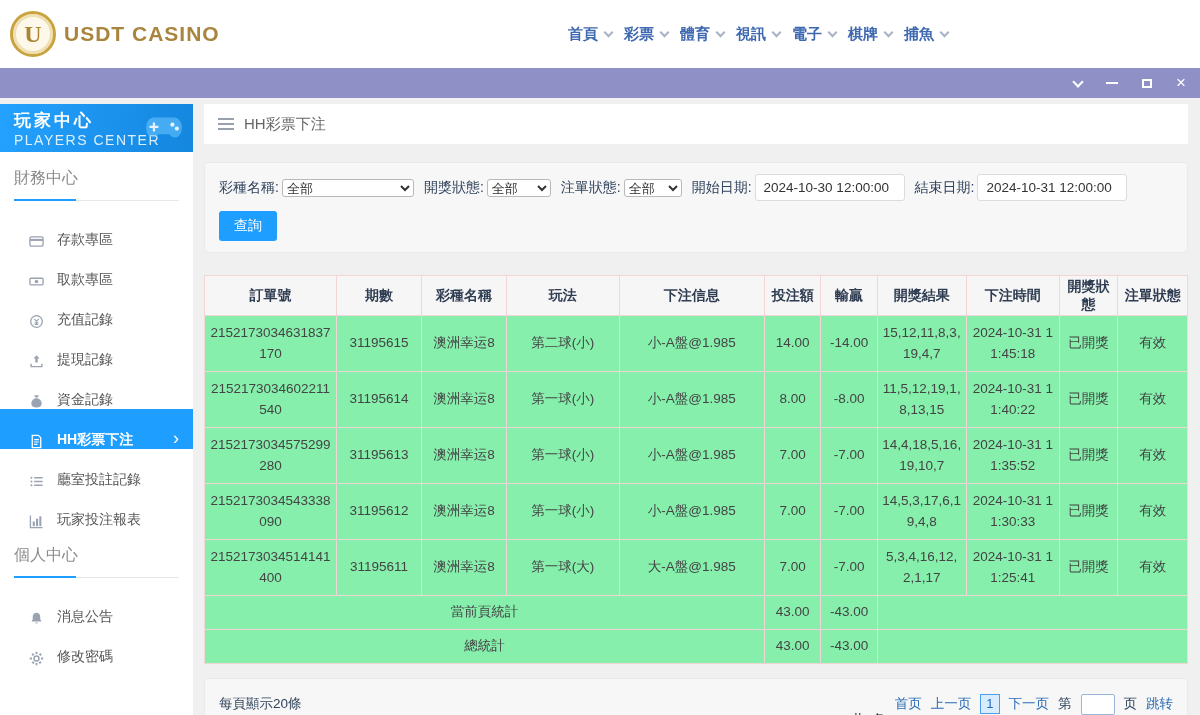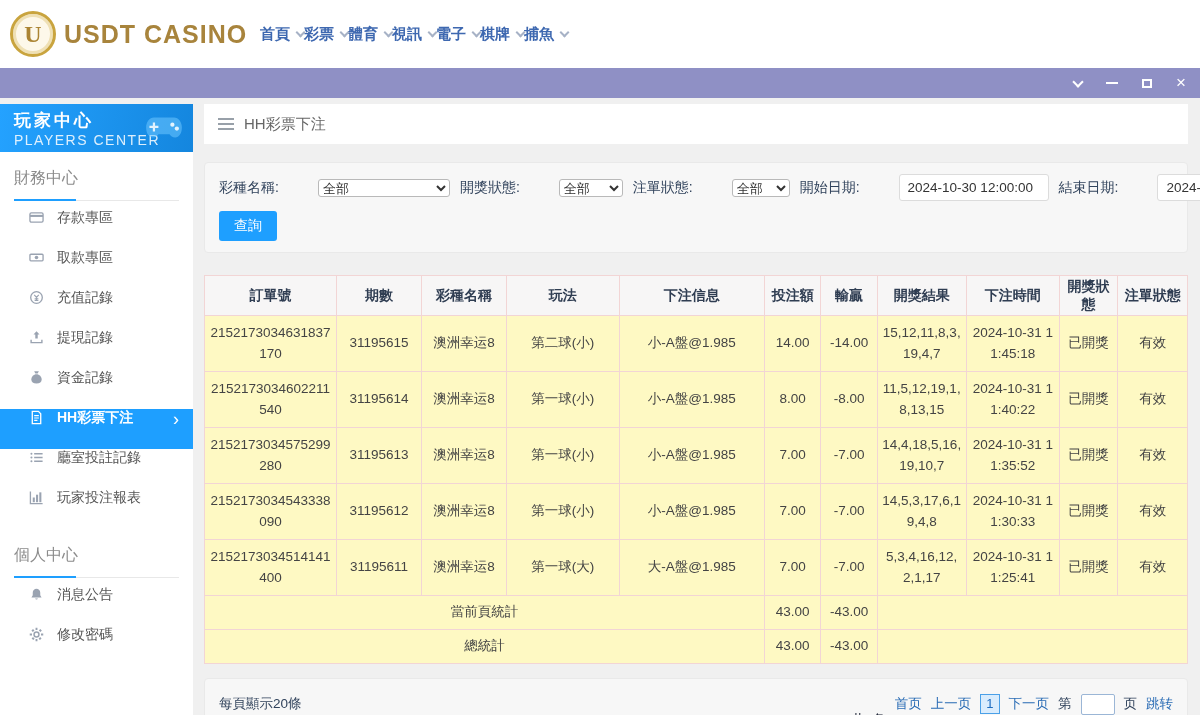--- a/index.html
+++ b/index.html
@@ -6,22 +6,22 @@
   html,body { width:1200px; height:715px; overflow:hidden; }
   body { font-family:"Liberation Sans","DejaVu Sans",sans-serif; background:#f0f0f0; }
   .app { width:1200px; height:715px; display:flex; flex-direction:column; }
 
   
   .top-nav { height:68px; background:#fff; display:flex; align-items:center; flex-shrink:0; }
   .logo { display:flex; align-items:center; gap:8px; padding-left:10px; width:252px; cursor:pointer; }
   .logo-mark { width:46px; height:46px; border-radius:50%; border:3px solid #c9a43e; background:#fdf8ea;
                box-shadow:inset 0 0 0 3px #efe0b4; display:flex; align-items:center; justify-content:center; }
   .logo-letter { font-family:"Liberation Serif","DejaVu Serif",serif; font-size:24px; font-weight:bold; color:#ab8433; }
-  .logo-text { font-size:25px; font-weight:800; letter-spacing:1px; color:#a8843c; white-space:nowrap; }
-  .main-nav { flex:1; display:flex; align-items:center; justify-content:flex-start; margin:0 252px 0 8px; }
+  .logo-text { font-size:21px; font-weight:800; letter-spacing:1px; color:#a8843c; white-space:nowrap; }
+  .main-nav { flex:1; display:flex; align-items:center; justify-content:flex-end; margin:0 252px 0 8px;gap:12px; }
   .nav-item { display:flex; align-items:center; gap:7px; color:#3e68b0; font-size:15px; font-weight:bold; cursor:pointer; white-space:nowrap; }
   .chev { width:7px; height:7px; border-right:2px solid #a7b2c6; border-bottom:2px solid #a7b2c6;
           transform:rotate(45deg); display:inline-block; margin-top:-4px; }
 
   
   .titlebar { height:30px; background:#8f90c5; display:flex; align-items:center; justify-content:flex-end; gap:24px;
               padding-right:14px; flex-shrink:0; }
   .tb-btn { display:inline-flex; align-items:center; justify-content:center; cursor:pointer; height:16px; }
   .tb-chev { width:8px; height:8px; border-right:2px solid #fff; border-bottom:2px solid #fff; transform:rotate(45deg); margin-top:-3px; }
   .tb-min { width:12px; height:2px; background:#fff; }
@@ -35,50 +35,50 @@
   .sidebar { width:193px; background:#fff; flex-shrink:0; overflow:hidden; }
   .sidebar-header { height:48px; background:linear-gradient(100deg,#24a2ff 0%,#1486de 100%); position:relative;
                     padding:6px 0 0 14px; }
   .sidebar-title { color:#fff; font-size:17px; font-weight:bold; letter-spacing:3px; line-height:22px; }
   .sidebar-subtitle { color:rgba(255,255,255,.85); font-size:14px; letter-spacing:1.5px; }
   .sidebar-gamepad { position:absolute; right:10px; top:11px; }
   .menu-section-title { margin:16px 14px 0; padding-bottom:11px; font-size:16px; color:#8b8b8b;
                         border-bottom:1px solid #e8e8e8; position:relative; }
   .menu-section-title::after { content:""; position:absolute; left:0; bottom:-1px; width:62px; height:2px; background:#1e9fff; }
   .menu-list { padding-top:8px; }
-  .menu-item { height:40px; display:flex; align-items:flex-start; padding-left:28px; gap:13px; font-size:14px;
+  .menu-item { height:40px; display:flex; align-items:flex-end; padding-left:28px; gap:13px; font-size:14px;
                color:#555; cursor:pointer; }
   .menu-item .ico { width:16px; height:16px; display:inline-flex; align-items:center; justify-content:center; color:#9aa3b1; }
   .menu-item .ico svg { width:15px; height:15px; }
   .menu-item.active { background:#1e9fff; color:#fff; font-weight:bold; }
   .menu-item.active .ico { color:#fff; }
   .menu-item .arrow { display:none; }
   .menu-item.active .arrow { display:block; margin-left:auto; margin-right:14px; font-size:18px; font-weight:normal; }
 
   
   .content { flex:1; padding:0 12px 0 11px; display:flex; flex-direction:column; overflow:hidden; }
   .breadcrumb { height:40px; background:#fff; display:flex; align-items:center; gap:10px; padding-left:14px;
                 color:#666; font-size:15px; flex-shrink:0; }
   .hamburger { width:16px; height:12px; display:flex; flex-direction:column; justify-content:space-between; cursor:pointer; }
   .hamburger i { display:block; height:2px; background:#98a0a9; }
 
   .filter-panel { margin-top:18px; background:#f7f7f7; border:1px solid #e9e9e9; border-radius:4px;
                   padding:11px 14px; flex-shrink:0; }
   .filter-row { display:flex; align-items:center; }
-  .f-group { display:flex; align-items:center; margin-right:10px;gap:36px; }
+  .f-group { display:flex; align-items:center; margin-right:10px; }
   .f-label { font-size:14px; color:#31435c; margin-right:3px; white-space:nowrap; }
   .f-select { height:18px; border:1px solid #b9b9b9; border-radius:3px; background:#fff; font-size:13px; color:#333; }
   .w132 { width:132px; } .w64 { width:64px; } .w58 { width:58px; }
   .f-input { width:150px; height:27px; border:1px solid #dcdcdc; border-radius:3px; padding:0 8px;
              font-size:13.5px; color:#333; background:#fff; }
   .search-btn { margin-top:10px; background:#1e9fff; color:#fff; border:none; border-radius:3px;
                 padding:6px 15px; font-size:14px; cursor:pointer; }
 
   
-  .bet-table { width:100%; border-collapse:collapse; background:#fef9c3; margin-top:22px; table-layout:fixed; flex-shrink:0; }
+  .bet-table { width:100%; border-collapse:collapse; background:#86efac; margin-top:22px; table-layout:fixed; flex-shrink:0; }
   .bet-table th, .bet-table td { border:1px solid #f2d5d5; text-align:center; }
   .bet-table th { height:40px; font-size:14px; color:#2f3d52; background:#f7f6f6; padding:0 2px; }
   .bet-table td { font-size:13.5px; color:#444; padding:6px 4px; word-break:break-all; line-height:1.55; }
   .bet-table tr.data-row td { height:56px; }
   .bet-table tr.summary-row td { height:34px; font-size:13.5px; color:#444; word-break:normal; }
 
   
   .table-footer { margin-top:14px; background:#f7f7f7; border:1px solid #e9e9e9; border-radius:4px;
                   min-height:38px; display:flex; align-items:center; justify-content:space-between;
                   padding:0 14px; flex-shrink:0; font-size:13.5px; }

